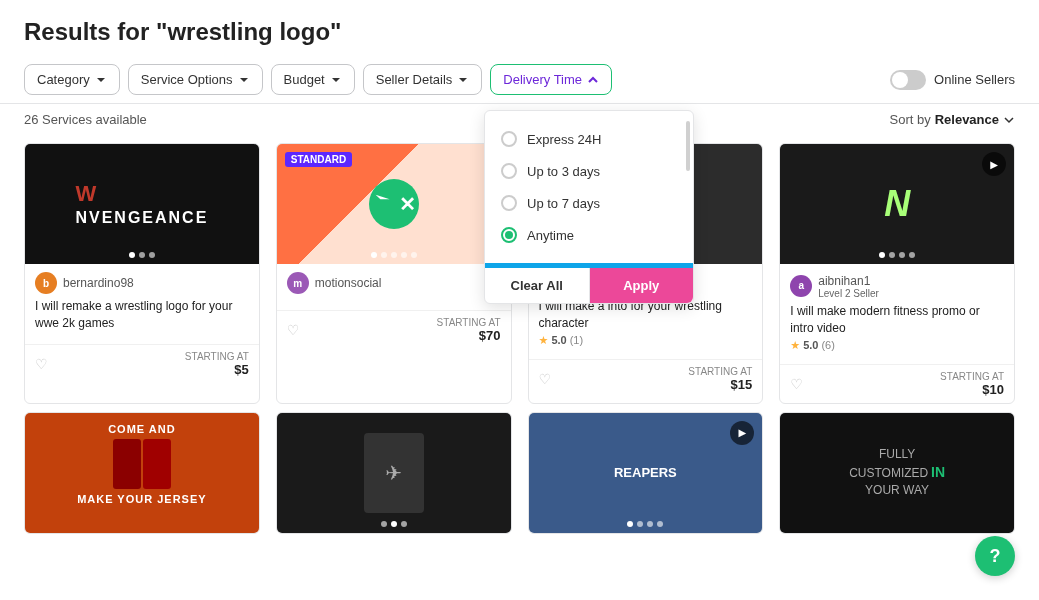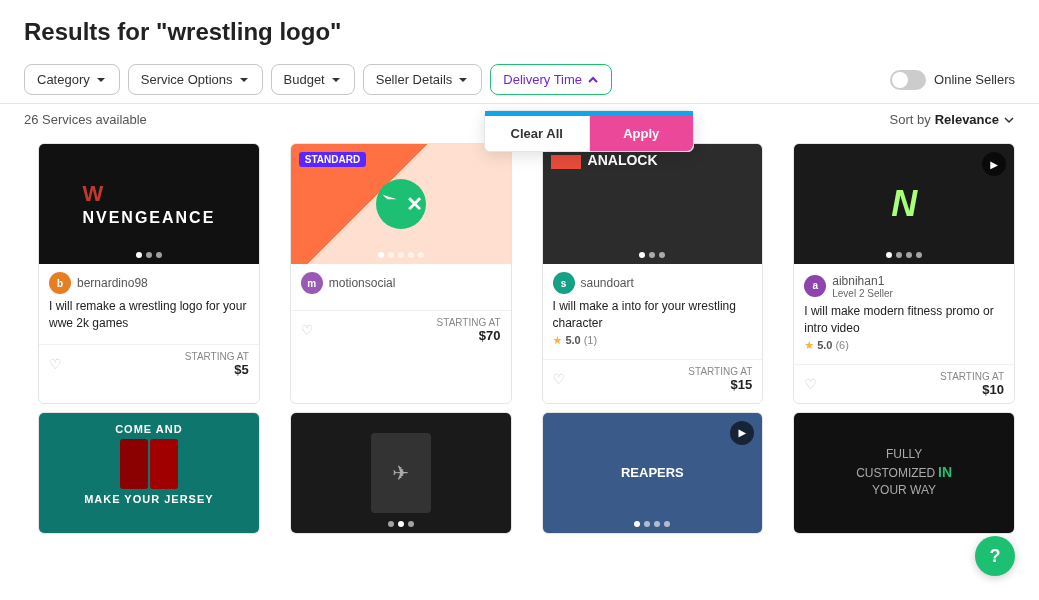--- a/index.html
+++ b/index.html
@@ -26,21 +26,21 @@
     .toggle-knob { width: 16px; height: 16px; border-radius: 50%; background: #fff; position: absolute; top: 2px; left: 2px; transition: left 0.2s; }
 
     
     .results-bar { display: flex; align-items: center; justify-content: space-between; padding: 8px 24px; }
     .results-count { font-size: 13px; color: #555; }
     .sort-wrap { display: flex; align-items: center; gap: 4px; font-size: 13px; color: #555; cursor: pointer; }
     .sort-wrap strong { color: #222; }
 
     
     .cards-grid { display: grid; grid-template-columns: repeat(4, 1fr); gap: 16px; padding: 8px 24px 0; }
-    .card { border: 1px solid #e4e5e7; border-radius: 6px; overflow: hidden; cursor: pointer; position: relative; margin-left: 14px; }
+    .card { border: 1px solid #e4e5e7; border-radius: 6px; overflow: hidden; cursor: pointer; position: relative; }
     .card-thumb { width: 100%; height: 120px; object-fit: cover; position: relative; background: #222; overflow: hidden; }
     .card-dots { position: absolute; bottom: 6px; left: 50%; transform: translateX(-50%); display: flex; gap: 4px; }
     .dot { width: 6px; height: 6px; border-radius: 50%; background: rgba(255,255,255,0.6); }
     .dot.active { background: #fff; }
     .play-btn { position: absolute; top: 8px; right: 8px; width: 24px; height: 24px; background: rgba(0,0,0,0.6); border-radius: 50%; display: flex; align-items: center; justify-content: center; color: #fff; font-size: 10px; }
     .badge { position: absolute; top: 8px; left: 8px; background: #5c27fe; color: #fff; font-size: 10px; padding: 2px 6px; border-radius: 3px; font-weight: 600; }
     .card-body { padding: 8px 10px; }
     .seller-info { display: flex; align-items: center; gap: 6px; margin-bottom: 4px; }
     .avatar { width: 22px; height: 22px; border-radius: 50%; background: #ccc; overflow: hidden; display: flex; align-items: center; justify-content: center; font-size: 10px; color: #fff; font-weight: 600; }
     .seller-name { font-size: 12px; color: #555; font-weight: 500; }
@@ -269,21 +269,21 @@
           <div class="starting-at">STARTING AT</div>
           <div class="price">$10</div>
         </div>
       </div>
     </div>
   </div>
 
   <div class="cards-grid2">
 
     <div class="card">
-      <div style="background:#0f766e; height:120px; position:relative; overflow:hidden;">
+      <div style="background:#c2410c; height:120px; position:relative; overflow:hidden;">
         <div style="color:#fff; font-size:11px; font-weight:900; text-align:center; padding-top:10px; letter-spacing:1px;">COME AND</div>
         <div style="display:flex; justify-content:center; gap:2px; padding:4px 0;">
           <div style="width:28px; height:50px; background:#8B0000; border-radius:3px;"></div>
           <div style="width:28px; height:50px; background:#a00000; border-radius:3px;"></div>
         </div>
         <div style="color:#fff; font-size:11px; font-weight:900; text-align:center; letter-spacing:1px;">MAKE YOUR JERSEY</div>
       </div>
     </div>
 
     <div class="card">
@@ -320,20 +320,40 @@
           <span style="color:#aaa; font-size:12px;">FULLY</span><br>
           <span style="color:#aaa; font-size:12px;">CUSTOMIZED</span>
           <span style="color:#1dbf73; font-size:14px; font-weight:900;"> IN</span><br>
           <span style="color:#aaa; font-size:12px;">YOUR WAY</span>
         </div>
       </div>
     </div>
   </div>
 
   <div class="dropdown-overlay">
+    <div class="dropdown-scroll">
+      <div style="position:absolute; right:3px; top:10px; width:4px; height:50px; background:#d0d0d0; border-radius:3px;"></div>
+
+      <div class="radio-option">
+        <div class="radio-circle"></div>
+        <span class="radio-label">Express 24H</span>
+      </div>
+      <div class="radio-option">
+        <div class="radio-circle"></div>
+        <span class="radio-label">Up to 3 days</span>
+      </div>
+      <div class="radio-option">
+        <div class="radio-circle"></div>
+        <span class="radio-label">Up to 7 days</span>
+      </div>
+      <div class="radio-option">
+        <div class="radio-circle checked"></div>
+        <span class="radio-label">Anytime</span>
+      </div>
+    </div>
     <div class="dropdown-footer">
       <button class="btn-clear">Clear All</button>
       <button class="btn-apply">Apply</button>
     </div>
   </div>
 
   <div class="help-btn">?</div>
 
 </div>
 

